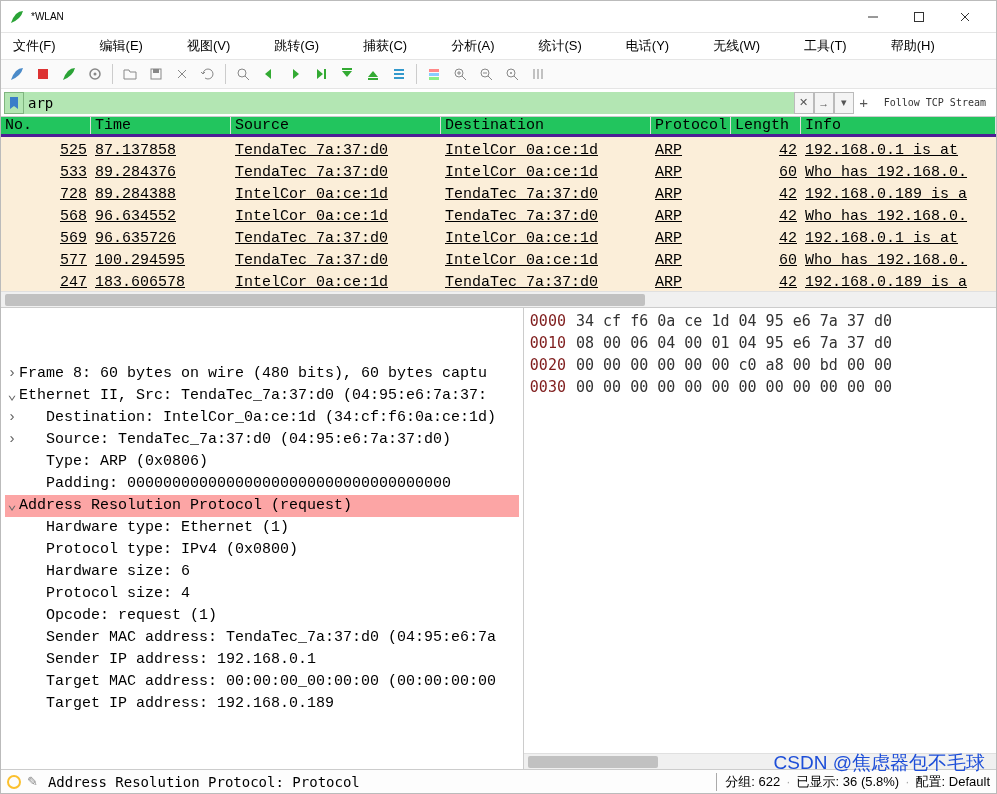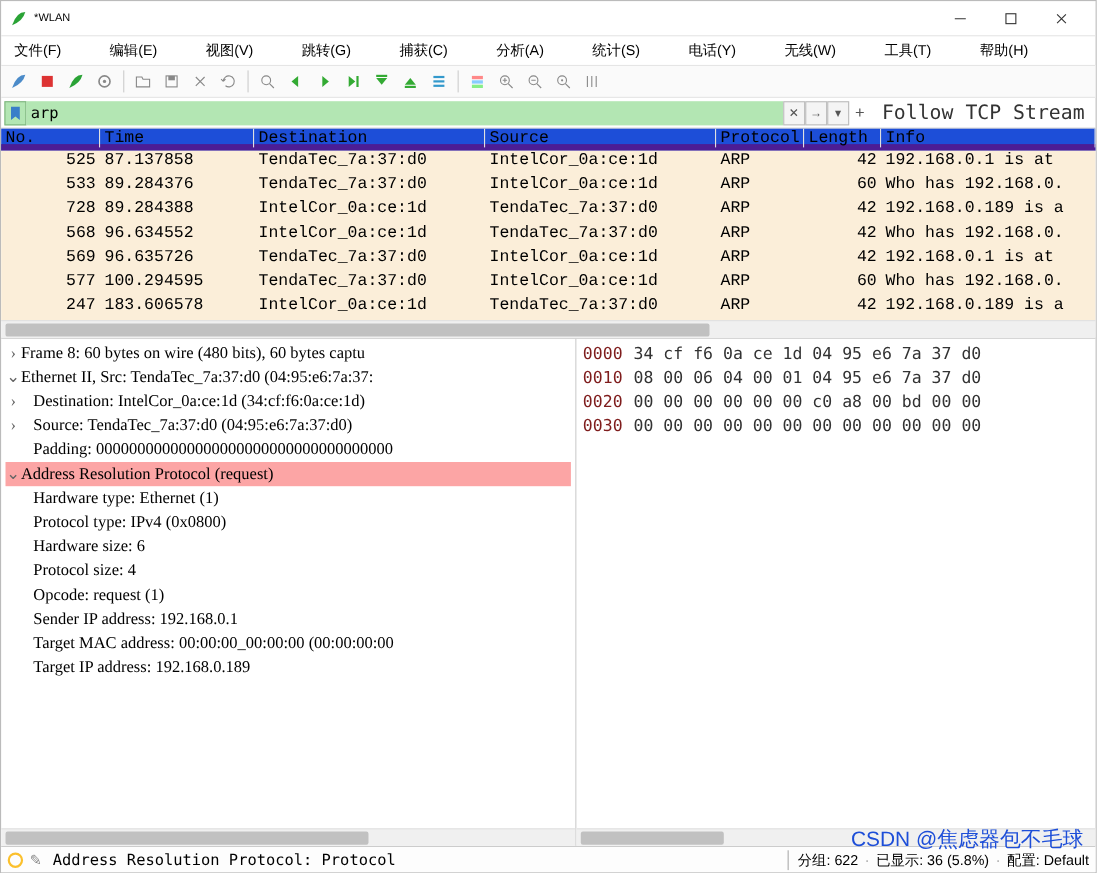--- a/index.html
+++ b/index.html
@@ -13,39 +13,39 @@
 .menuitem { padding: 2px 8px; cursor: pointer; }
 .toolbar-row { display: flex; align-items: center; height: 30px; padding: 0 4px; gap: 2px; border-top: 1px solid #e5e5e5; border-bottom: 1px solid #e5e5e5; background: #fafafa; }
 .tbtn { width: 24px; height: 24px; display: flex; align-items: center; justify-content: center; border: 1px solid transparent; cursor: pointer; }
 .tbtn svg { width: 16px; height: 16px; }
 .tsep { width: 1px; height: 20px; background: #ccc; margin: 0 3px; }
 .filter-row { display: flex; align-items: center; height: 28px; border-bottom: 1px solid #ccc; }
 .filter-row .bookmark-icon { width: 20px; height: 22px; display: flex; align-items: center; justify-content: center; border: 1px solid #7fb57f; background: #b3e6b3; margin-left: 3px; }
 .filter-input { flex: 1; height: 22px; border: none; outline: none; background: #b3e6b3; padding: 0 4px; font-family: Consolas, monospace; font-size: 14px; }
 .filter-btn { width: 20px; height: 22px; display: flex; align-items: center; justify-content: center; border: 1px solid #bbb; cursor: pointer; font-size: 11px; color: #555; background: #f4f4f4; }
 .filter-plus { width: 20px; display: flex; align-items: center; justify-content: center; font-size: 15px; color: #555; cursor: pointer; }
-.follow-link { padding: 0 10px; font-family: Consolas, monospace; font-size: 18px; color: #333; cursor: pointer; text-align: right; }
+.follow-link { padding: 0 10px; font-family: Consolas, monospace; font-size: 10px; color: #333; cursor: pointer; text-align: right; }
 .packet-list { flex: 0 0 auto; font-family: Consolas, "Courier New", monospace; font-size: 15px; }
-.header-row { display: flex; background: #1d4ed8; border-bottom: 6px solid #4c1d95; height: 20px; align-items: flex-start; }
+.header-row { display: flex; background: #22c55e; border-bottom: 3px solid #4c1d95; height: 20px; align-items: center; }
 .header-row .col { padding: 0 4px; border-right: 1px solid #e0e0e0; white-space: nowrap; overflow: hidden; }
 .rows { background: #fbeed9; }
-.row { display: flex; height: 22px; align-items: flex-start; }
+.row { display: flex; height: 22px; align-items: flex-end; text-decoration: underline; }
 .row .col { padding: 0 4px; white-space: nowrap; overflow: hidden; }
 .c-no { width: 90px; text-align: right; padding-right: 6px; }
 .c-time { width: 140px; }
 .c-src { width: 210px; }
 .c-dst { width: 210px; }
 .c-proto { width: 80px; }
 .c-len { width: 70px; text-align: right; padding-right: 6px; }
 .c-info { flex: 1; }
 .header-row .c-no, .header-row .c-len { text-align: left; }
 .scrollbar-h { height: 16px; background: #f0f0f0; position: relative; border-top: 1px solid #e0e0e0; }
 .scrollbar-h .thumb { position: absolute; height: 12px; top: 2px; background: #c1c1c1; border-radius: 2px; }
 .bottom-panes { display: flex; flex: 1; min-height: 0; border-top: 1px solid #ccc; }
-.tree-pane { flex: 1.05; overflow: hidden; font-family: Liberation Serif, serif; font-size: 15px; display: flex; flex-direction: column; border-right: 1px solid #ccc; }
+.tree-pane { flex: 1.05; overflow: hidden; font-family: Liberation Mono, monospace; font-size: 15px; display: flex; border-right: 1px solid #ccc; align-items: center; }
 .tree-body { flex: 1; overflow: hidden; padding: 2px 4px; line-height: 22px; }
 .tree-line { white-space: nowrap; overflow: hidden; }
 .tree-line .arrow { display: inline-block; width: 14px; text-align: center; color: #666; }
 .tree-line.sel { background: #fca5a5; }
 .hex-pane { flex: 0.95; overflow: hidden; font-family: Consolas, monospace; font-size: 15px; display: flex; flex-direction: column; }
 .hex-body { flex: 1; padding: 2px 6px; line-height: 22px; color: #333; }
 .hex-line { white-space: nowrap; }
 .hex-offset { color: #7f1d1d; margin-right: 10px; }
 .statusbar { display: flex; align-items: center; height: 24px; border-top: 1px solid #ccc; padding: 0 6px; font-size: 13px; background: #fdfdfd; }
 .status-icon { width: 14px; height: 14px; border: 2px solid #fbc02d; border-radius: 50%; margin-right: 6px; }
@@ -230,22 +230,22 @@
   <div class="filter-btn">→</div>
   <div class="filter-btn">▾</div>
   <div class="filter-plus">+</div>
   <div class="follow-link">Follow TCP Stream</div>
 </div>
 
 <div class="packet-list">
   <div class="header-row">
     <div class="col c-no">No.</div>
     <div class="col c-time">Time</div>
+    <div class="col c-src">Source</div>
     <div class="col c-dst">Destination</div>
-    <div class="col c-src">Source</div>
     <div class="col c-proto">Protocol</div>
     <div class="col c-len">Length</div>
     <div class="col c-info">Info</div>
   </div>
   <div class="rows" id="packet-rows">
       <div class="row">
         <div class="col c-no">525</div>
         <div class="col c-time">87.137858</div>
         <div class="col c-src">TendaTec_7a:37:d0</div>
         <div class="col c-dst">IntelCor_0a:ce:1d</div>
@@ -313,27 +313,29 @@
     </div>
 </div>
 
 <div class="bottom-panes">
   <div class="tree-pane">
     <div class="tree-body" id="tree-body">
         <div class="tree-line"><span class="arrow">›</span>Frame 8: 60 bytes on wire (480 bits), 60 bytes captu</div>
         <div class="tree-line"><span class="arrow">⌄</span>Ethernet II, Src: TendaTec_7a:37:d0 (04:95:e6:7a:37:</div>
         <div class="tree-line"><span class="arrow">›</span>&nbsp;&nbsp;&nbsp;Destination: IntelCor_0a:ce:1d (34:cf:f6:0a:ce:1d)</div>
         <div class="tree-line"><span class="arrow">›</span>&nbsp;&nbsp;&nbsp;Source: TendaTec_7a:37:d0 (04:95:e6:7a:37:d0)</div>
+        <div class="tree-line"><span class="arrow"> </span>&nbsp;&nbsp;&nbsp;Type: ARP (0x0806)</div>
         <div class="tree-line"><span class="arrow"> </span>&nbsp;&nbsp;&nbsp;Padding: 000000000000000000000000000000000000</div>
         <div class="tree-line sel"><span class="arrow">⌄</span>Address Resolution Protocol (request)</div>
         <div class="tree-line"><span class="arrow"> </span>&nbsp;&nbsp;&nbsp;Hardware type: Ethernet (1)</div>
         <div class="tree-line"><span class="arrow"> </span>&nbsp;&nbsp;&nbsp;Protocol type: IPv4 (0x0800)</div>
         <div class="tree-line"><span class="arrow"> </span>&nbsp;&nbsp;&nbsp;Hardware size: 6</div>
         <div class="tree-line"><span class="arrow"> </span>&nbsp;&nbsp;&nbsp;Protocol size: 4</div>
         <div class="tree-line"><span class="arrow"> </span>&nbsp;&nbsp;&nbsp;Opcode: request (1)</div>
+        <div class="tree-line"><span class="arrow"> </span>&nbsp;&nbsp;&nbsp;Sender MAC address: TendaTec_7a:37:d0 (04:95:e6:7a</div>
         <div class="tree-line"><span class="arrow"> </span>&nbsp;&nbsp;&nbsp;Sender IP address: 192.168.0.1</div>
         <div class="tree-line"><span class="arrow"> </span>&nbsp;&nbsp;&nbsp;Target MAC address: 00:00:00_00:00:00 (00:00:00:00</div>
         <div class="tree-line"><span class="arrow"> </span>&nbsp;&nbsp;&nbsp;Target IP address: 192.168.0.189</div>
       </div>
     <div class="scrollbar-h">
         <div class="thumb" style="left:4px;width:330px"></div>
       </div>
   </div>
   <div class="hex-pane">
     <div class="hex-body" id="hex-body">

